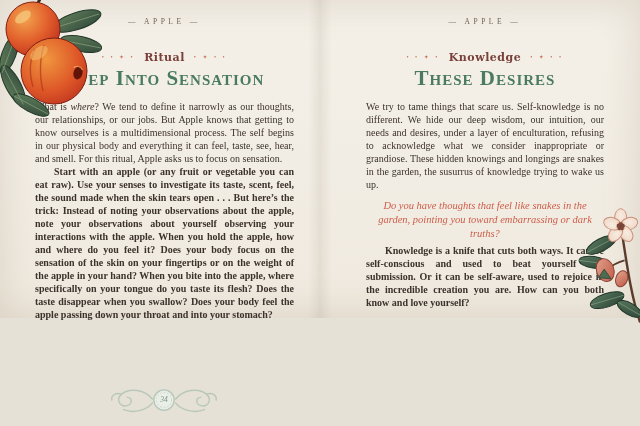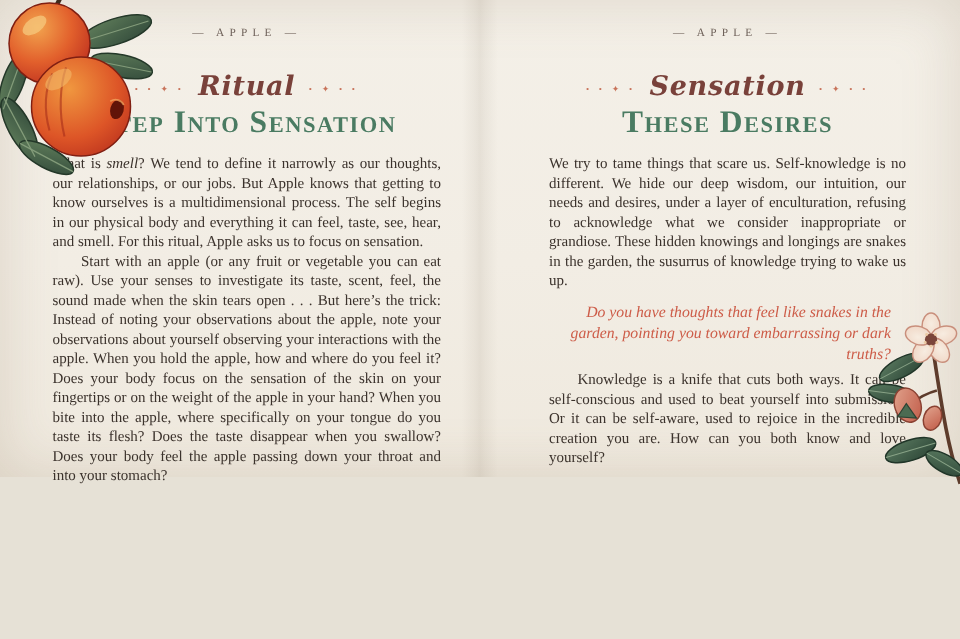--- a/index.html
+++ b/index.html
@@ -30,40 +30,40 @@
   }
   .section-label-row{
     margin-top:21px;text-align:center;white-space:nowrap;
   }
   .ornament{
     font-size:6px;color:#c8735a;letter-spacing:2.5px;
     vertical-align:2px;
   }
   .section-label{
     display:inline-block;margin:0 5px;
-    font-style:italic;font-weight:bold;
+    font-weight:bold;
     font-family:"DejaVu Serif",serif;
-    font-size:18px;color:#79413a;letter-spacing:.5px;
+    font-size:11px;color:#79413a;letter-spacing:.5px;
   }
   .page-title{
     margin-top:1px;text-align:center;
     font-variant:small-caps;font-weight:bold;
     font-size:21px;letter-spacing:1px;
     color:#4a7b62;
   }
   .body-copy{margin-top:9px;color:#3b322c;}
   .body-copy p{
     margin:0;font-size:10px;line-height:13px;
     text-align:justify;
   }
-  .body-copy p.indent{text-indent:1.9em;}
+  .body-copy p.indent{text-indent:1.9em;font-weight:bold;}
   .body-copy .ital{font-style:italic;}
   .pull-quote{
     margin:8px 10px 3px 10px;
-    text-align:right;font-style:italic;
+    text-align:center;font-style:italic;
     font-size:10.5px;line-height:14px;
     color:#cd5c48;
   }
   .folio{
     position:absolute;bottom:10px;left:50%;
     transform:translateX(-50%);
     width:112px;height:30px;
   }
   .page-left .folio{margin-left:4px;}
   .folio svg{display:block;width:112px;height:30px;}
@@ -138,24 +138,41 @@
 
     <div class="section-label-row">
       <span class="ornament">• • ✦ •</span>
       <span class="section-label">Ritual</span>
       <span class="ornament">• ✦ • •</span>
     </div>
 
     <div class="page-title">Step Into Sensation</div>
 
     <div class="body-copy">
-      <p><span>What is </span><span class="ital">smell</span><span>? We tend to define it narrowly as our thoughts, our relationships, or our jobs. But Apple knows that getting to know ourselves is a multidimensional process. The self begins in our physical body and everything it can feel, taste, see, hear, and smell. For this ritual, Apple asks us to focus on sensation.</span></p>
+      <p><span>What is </span><span class="ital">where</span><span>? We tend to define it narrowly as our thoughts, our relationships, or our jobs. But Apple knows that getting to know ourselves is a multidimensional process. The self begins in our physical body and everything it can feel, taste, see, hear, and smell. For this ritual, Apple asks us to focus on sensation.</span></p>
       <p class="indent">Start with an apple (or any fruit or vegetable you can eat raw). Use your senses to investigate its taste, scent, feel, the sound made when the skin tears open . . . But here’s the trick: Instead of noting your observations about the apple, note your observations about yourself observing your interactions with the apple. When you hold the apple, how and where do you feel it? Does your body focus on the sensation of the skin on your fingertips or on the weight of the apple in your hand? When you bite into the apple, where specifically on your tongue do you taste its flesh? Does the taste disappear when you swallow? Does your body feel the apple passing down your throat and into your stomach?</p>
     </div>
 
+    <div class="folio">
+      <svg viewBox="0 0 116 30" xmlns="http://www.w3.org/2000/svg">
+        <g stroke="#b8c8ba" fill="none" stroke-width="1.5" stroke-linecap="round">
+          <path d="M46,13 C38,3 22,1 14,8 C8,13 12,21 19,20 C25,19 26,12 20,11"></path>
+          <path d="M46,17 C40,25 26,28 16,24"></path>
+          <path d="M14,8 C8,6 3,9 4,14"></path>
+          <g transform="translate(116,0) scale(-1,1)">
+            <path d="M46,13 C38,3 22,1 14,8 C8,13 12,21 19,20 C25,19 26,12 20,11"></path>
+            <path d="M46,17 C40,25 26,28 16,24"></path>
+            <path d="M14,8 C8,6 3,9 4,14"></path>
+          </g>
+        </g>
+        <circle cx="58" cy="14" r="10.5" fill="#e9eee6" stroke="#b8c8ba" stroke-width="1.5"></circle>
+        <circle cx="58" cy="14" r="7.8" fill="none" stroke="#c6d3c6" stroke-width="0.8" stroke-dasharray="2 1.6"></circle>
+      </svg>
+      <div class="folio-number">34</div>
+    </div>
   </div>
 
   <div class="page page-right">
 
     <div class="blossom-illo">
       <svg viewBox="0 0 68 122" xmlns="http://www.w3.org/2000/svg">
         <defs>
           <radialGradient id="pg1" cx="0.5" cy="0.4" r="0.9">
             <stop offset="0" stop-color="#f7ece0"></stop>
               <stop offset="0.7" stop-color="#f0d7c6"></stop>
@@ -202,21 +219,21 @@
             <circle cx="40" cy="23" r="1"></circle>
             <circle cx="44" cy="25.5" r="1"></circle>
         </g>
       </svg>
     </div>
 
     <div class="running-head">— APPLE —</div>
 
     <div class="section-label-row">
       <span class="ornament">• • ✦ •</span>
-      <span class="section-label">Sensation</span>
+      <span class="section-label">Knowledge</span>
       <span class="ornament">• ✦ • •</span>
     </div>
 
     <div class="page-title">These Desires</div>
 
     <div class="body-copy">
       <p>We try to tame things that scare us. Self-knowledge is no different. We hide our deep wisdom, our intuition, our needs and desires, under a layer of enculturation, refusing to acknowledge what we consider inappropriate or grandiose. These hidden knowings and longings are snakes in the garden, the susurrus of knowledge trying to wake us up.</p>
       <div class="pull-quote">Do you have thoughts that feel like snakes in the garden, pointing you toward embarrassing or dark truths?</div>
       <p class="indent">Knowledge is a knife that cuts both ways. It can be self-conscious and used to beat yourself into submission. Or it can be self-aware, used to rejoice in the incredible creation you are. How can you both know and love yourself?</p>
     </div>

